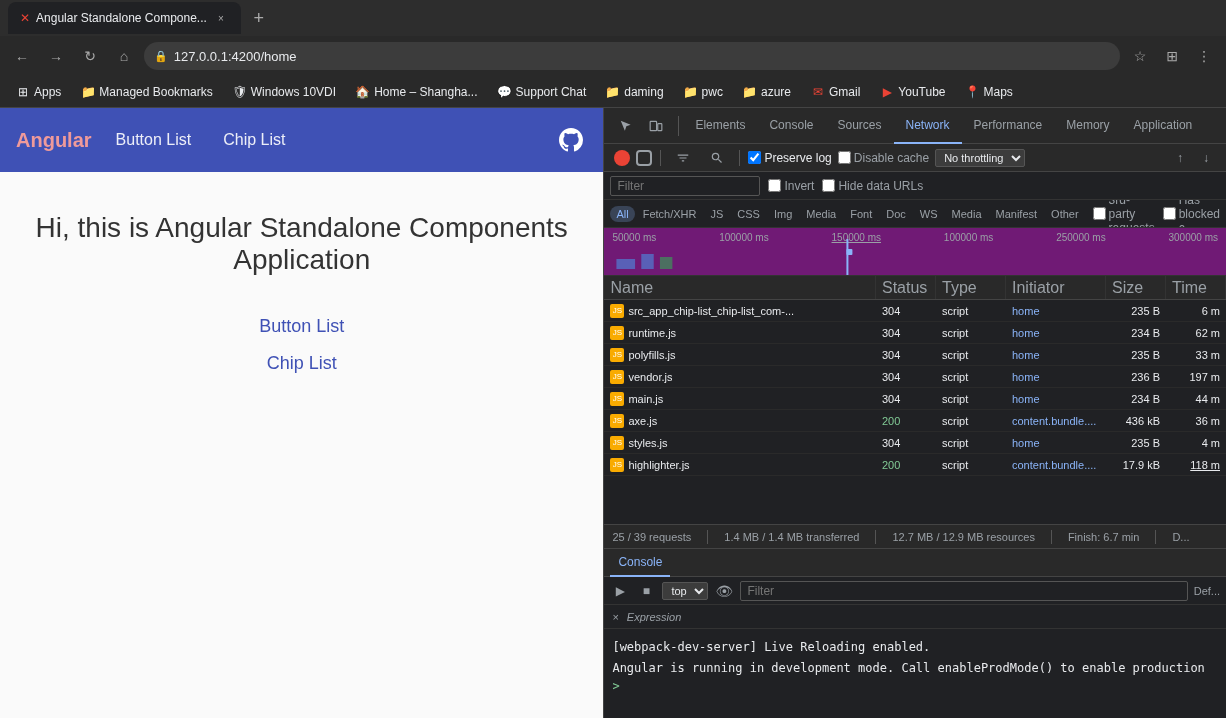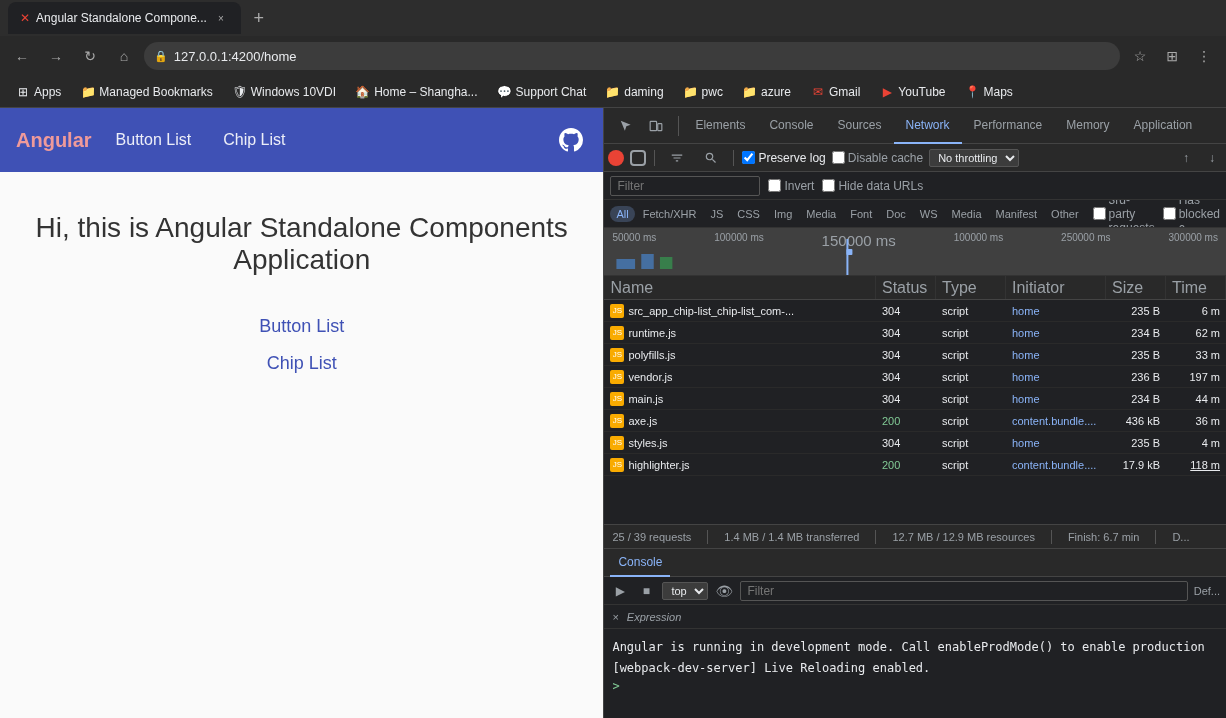--- a/index.html
+++ b/index.html
@@ -40,41 +40,41 @@
 
     
     .devtools-panel { flex: 1; display: flex; flex-direction: column; background: #202124; color: #e8eaed; border-left: 1px solid #444; }
 
     .devtools-tabs { background: #292929; display: flex; align-items: center; height: 36px; border-bottom: 1px solid #444; padding: 0 4px; }
     .devtools-tab { padding: 0 12px; height: 36px; display: flex; align-items: center; font-size: 12px; color: #9aa0a6; cursor: pointer; border-bottom: 2px solid transparent; }
     .devtools-tab.active { color: #8ab4f8; border-bottom: 2px solid #8ab4f8; }
     .devtools-icons { display: flex; gap: 2px; padding: 0 4px; }
     .devtools-icon-btn { width: 28px; height: 28px; display: flex; align-items: center; justify-content: center; color: #9aa0a6; border-radius: 4px; cursor: pointer; font-size: 14px; }
 
-    .network-toolbar { background: #292929; height: 28px; display: flex; align-items: center; padding: 0 4px; gap: 6px; border-bottom: 1px solid #444; }
+    .network-toolbar { background: #292929; height: 28px; display: flex; align-items: center; padding: 0 10px; gap: 6px; border-bottom: 1px solid #444; }
     .record-btn { width: 16px; height: 16px; border-radius: 50%; background: #ea4335; cursor: pointer; }
     .stop-btn { width: 16px; height: 16px; border-radius: 4px; border: 2px solid #9aa0a6; cursor: pointer; }
     .toolbar-sep { width: 1px; height: 16px; background: #555; margin: 0 2px; }
     .preserve-log-cb { display: flex; align-items: center; gap: 3px; color: #e8eaed; font-size: 12px; }
     .preserve-log-cb input { cursor: pointer; }
     .disable-cache-cb { display: flex; align-items: center; gap: 3px; color: #9aa0a6; font-size: 12px; }
     .throttle-select { background: #3c3c3c; color: #e8eaed; border: 1px solid #555; border-radius: 2px; font-size: 11px; padding: 1px 4px; cursor: pointer; }
     .toolbar-action-btn { width: 20px; height: 20px; display: flex; align-items: center; justify-content: center; color: #9aa0a6; cursor: pointer; font-size: 12px; }
 
     .filter-bar { background: #202124; height: 28px; display: flex; align-items: center; padding: 0 6px; gap: 8px; border-bottom: 1px solid #333; }
     .filter-input { background: transparent; border: 1px solid #555; border-radius: 2px; color: #e8eaed; font-size: 12px; padding: 2px 6px; width: 150px; }
     .filter-checkbox { display: flex; align-items: center; gap: 3px; color: #9aa0a6; font-size: 12px; }
     .filter-checkbox input { cursor: pointer; }
 
     .type-filter-bar { background: #202124; height: 28px; display: flex; align-items: center; padding: 0 6px; gap: 2px; border-bottom: 1px solid #333; overflow-x: hidden; }
     .type-btn { padding: 2px 6px; border-radius: 8px; color: #9aa0a6; font-size: 11px; cursor: pointer; background: transparent; border: none; }
     .type-btn.active { background: #394457; color: #8ab4f8; }
     .third-party-cb { display: flex; align-items: center; gap: 3px; color: #9aa0a6; font-size: 12px; margin-left: 4px; }
 
-    .timeline-bar { background: #404040; height: 48px; border-bottom: 1px solid #333; position: relative; overflow: hidden; }
+    .timeline-bar { background: #701a75; height: 48px; border-bottom: 1px solid #333; position: relative; overflow: hidden; }
 
     .network-table { flex: 1; overflow-y: auto; }
     .table-header { display: grid; grid-template-columns: 1fr 60px 70px 100px 60px 60px; background: #292929; border-bottom: 1px solid #444; height: 24px; }
     .th { padding: 0 6px; font-size: 16px; color: #9aa0a6; display: flex; align-items: center; border-right: 1px solid #333; cursor: pointer; }
     .table-body { overflow-y: auto; }
     .table-row { display: grid; grid-template-columns: 1fr 60px 70px 100px 60px 60px; height: 22px; border-bottom: 1px solid #2a2a2a; cursor: pointer; }
     .td { padding: 0 6px; font-size: 11px; color: #e8eaed; display: flex; align-items: center; overflow: hidden; white-space: nowrap; text-overflow: ellipsis; }
     .td.name { color: #e8eaed; }
     .td.status-304 { color: #e8eaed; }
     .td.status-200 { color: #81c995; }
@@ -308,21 +308,21 @@
         <label class="third-party-cb">
           <input type="checkbox" style="">
           <span>Has blocked c...</span>
         </label>
       </div>
 
       <div class="timeline-bar">
         <div style="position:absolute; top:4px; left:0; right:0; display:flex; justify-content:space-between; padding:0 8px;">
           <span style="font-size:10px; color:#9aa0a6;">50000 ms</span>
           <span style="font-size:10px; color:#9aa0a6;">100000 ms</span>
-          <span style="font-size:15px; color:#9aa0a6;">150000 ms</span>
+          <span style="font-size:10px; color:#9aa0a6;text-decoration:underline;">150000 ms</span>
           <span style="font-size:10px; color:#9aa0a6;">100000 ms</span>
           <span style="font-size:10px; color:#9aa0a6;">250000 ms</span>
           <span style="font-size:10px; color:#9aa0a6;">300000 ms</span>
         </div>
 
         <svg width="100%" height="36" style="position:absolute;bottom:0;left:0;">
           <rect x="2%" y="20" width="3%" height="10" fill="#4a90e2" opacity="0.6"></rect>
           <rect x="6%" y="15" width="2%" height="15" fill="#4a90e2" opacity="0.6"></rect>
           <rect x="9%" y="18" width="2%" height="12" fill="#34a853" opacity="0.6"></rect>
 
@@ -468,22 +468,22 @@
           </select>
           <div class="console-icon-btn eye-icon">👁</div>
           <input class="console-filter" type="text" placeholder="Filter" style="">
           <span style="color:#9aa0a6; font-size:11px; margin-left:auto;">Def...</span>
         </div>
         <div class="console-expression">
           <span class="expression-close">×</span>
           <span style="font-style:italic;">Expression</span>
         </div>
         <div class="console-output" id="console-output">
-        <div class="console-line">Angular is running in development mode. Call enableProdMode() to enable production</div>
-            <div class="console-line">[webpack-dev-server] Live Reloading enabled.</div>
+        <div class="console-line">[webpack-dev-server] Live Reloading enabled.</div>
+            <div class="console-line">Angular is running in development mode. Call enableProdMode() to enable production</div>
             <div class="console-prompt">
               <span class="prompt-arrow">&gt;</span>
             </div>
           </div>
       </div>
 
     </div>
   </div>
 </div>
 

